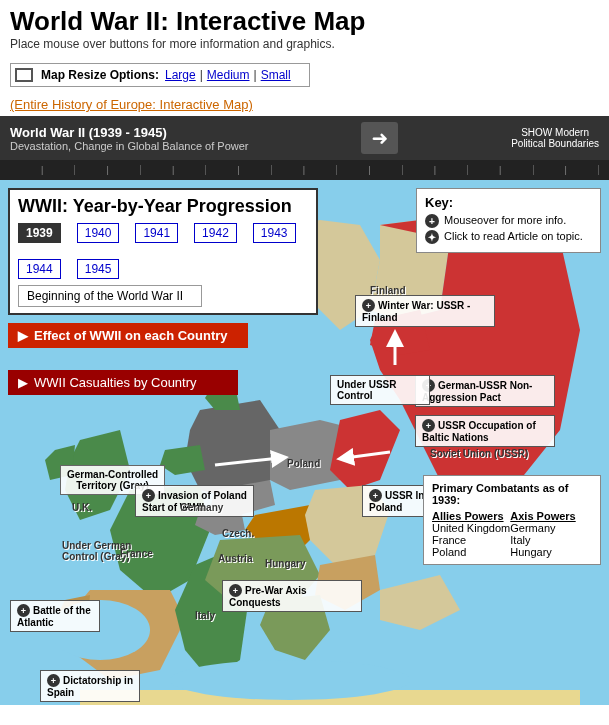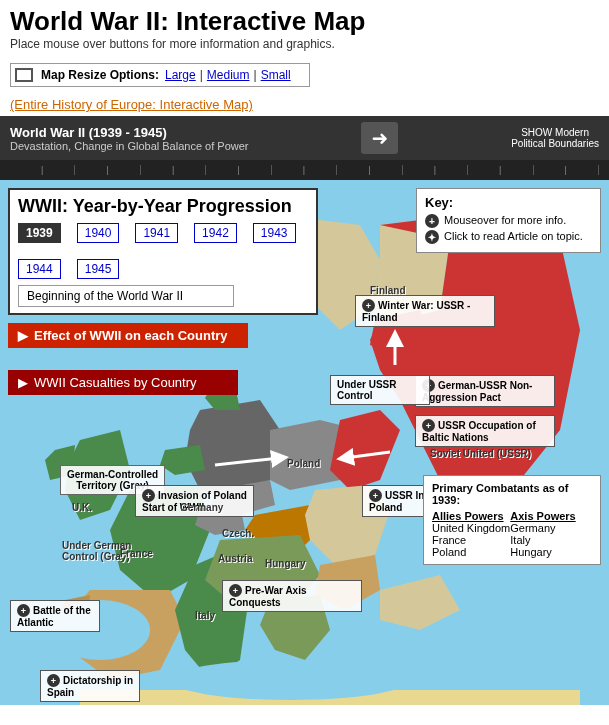--- a/index.html
+++ b/index.html
@@ -122,21 +122,21 @@
       color: #fff;
       border: 1px solid #333;
       font-weight: bold;
     }
 
     #beginning-label {
       background: #fff;
       border: 1px solid #999;
       padding: 3px 8px;
       font-size: 12px;
-      width: 216px;
+      width: 184px;
     }
 
     #effect-btn {
       background: #cc2200;
       color: #fff;
       padding: 5px 10px;
       margin-top: 8px;
       font-size: 13px;
       font-weight: bold;
       cursor: pointer;
@@ -420,21 +420,21 @@
     </div>
 
     <div class="callout" style="top:235px;left:415px;">
       <span class="c-icon">+</span>USSR Occupation of Baltic Nations
     </div>
 
     <div class="callout" style="top:195px;left:330px;max-width:100px;">
       Under USSR Control
     </div>
 
-    <div class="country-name" style="top:268px;left:430px;">Soviet United (USSR)</div>
+    <div class="country-name" style="top:268px;left:430px;">Soviet Union (USSR)</div>
 
     <div id="german-box">
       <strong>German-Controlled<br>Territory (Gray)</strong>
     </div>
 
     <div class="country-name" style="top:360px;left:62px;">Under German<br>Control (Gray)</div>
 
     <div class="callout" style="top:305px;left:135px;">
       <span class="c-icon">+</span>Invasion of Poland<br>Start of WWII
     </div>

